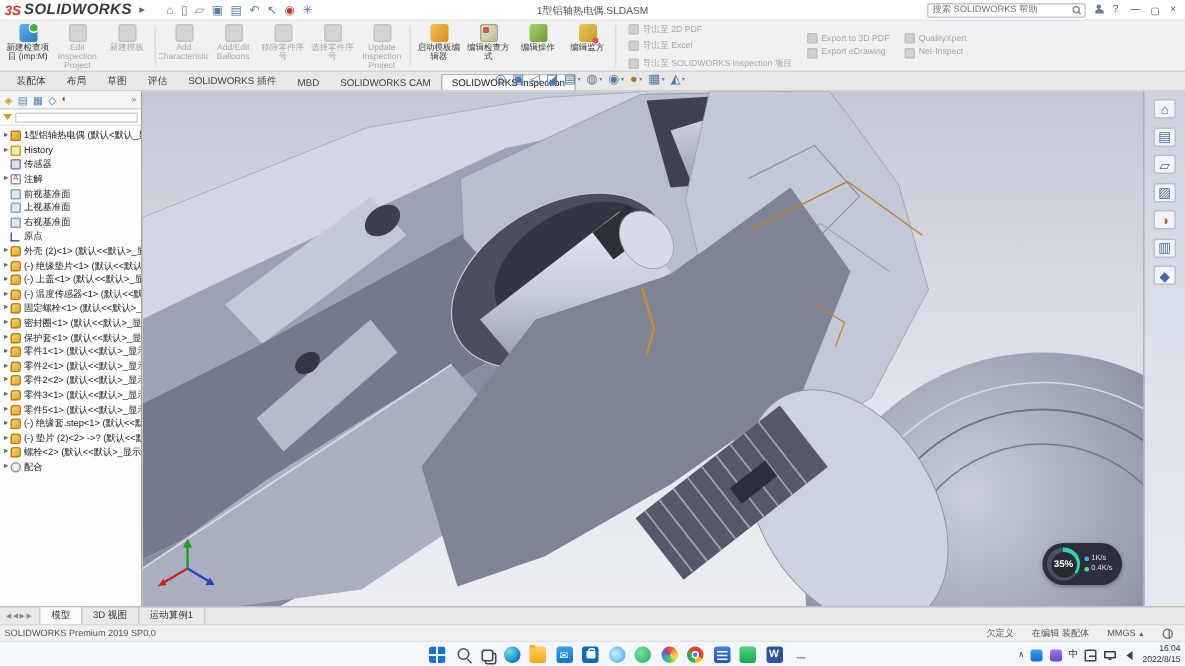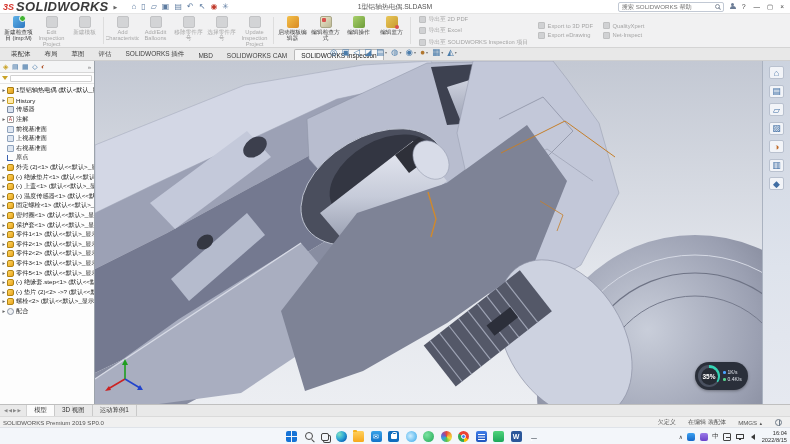--- a/index.html
+++ b/index.html
@@ -4,21 +4,21 @@
 <style>
   *{margin:0;padding:0;box-sizing:border-box}
   html,body{width:790px;height:444px;overflow:hidden;background:#fff;
     font-family:"Liberation Sans","DejaVu Sans",sans-serif;}
 
   
   #titlebar{position:absolute;top:0;left:0;width:790px;height:14px;background:#fff;
     display:flex;align-items:center;border-bottom:1px solid #e6e6e6;z-index:10}
   .logo{display:flex;align-items:center;margin-left:3px;gap:2px}
   .logo-mark{color:#d6342c;font-weight:700;font-style:italic;font-size:9px}
-  .logo-text{color:#3a3a3a;font-weight:700;font-style:italic;font-size:13px;letter-spacing:.3px}
+  .logo-text{color:#3a3a3a;font-weight:700;font-style:italic;font-size:10px;letter-spacing:.3px}
   .logo-arrow{font-size:5px;color:#666;margin-left:3px}
   .qat{display:flex;gap:5px;margin-left:14px;font-size:8px;color:#5d7ba0;align-items:center}
   .qat span{line-height:8px}
   .doc-title{position:absolute;left:50%;transform:translateX(-50%);font-size:6.8px;color:#555;white-space:nowrap}
   .tb-right{margin-left:auto;display:flex;align-items:center;gap:5px;padding-right:4px}
   .searchbox{width:106px;height:10px;border:1px solid #c2c9d4;border-radius:2px;
     display:flex;align-items:center;font-size:6.2px;color:#98a1ac;padding:0 3px;gap:2px;background:#fff}
   .searchbox input{border:0;outline:0;flex:1;font-size:6.2px;color:#666;min-width:0;background:transparent}
   .mag{width:5px;height:5px;border:1px solid #8a93a0;border-radius:50%;position:relative;flex:none}
   .mag::after{content:"";position:absolute;width:3px;height:1px;background:#8a93a0;transform:rotate(45deg);right:-2.5px;bottom:-1px}

